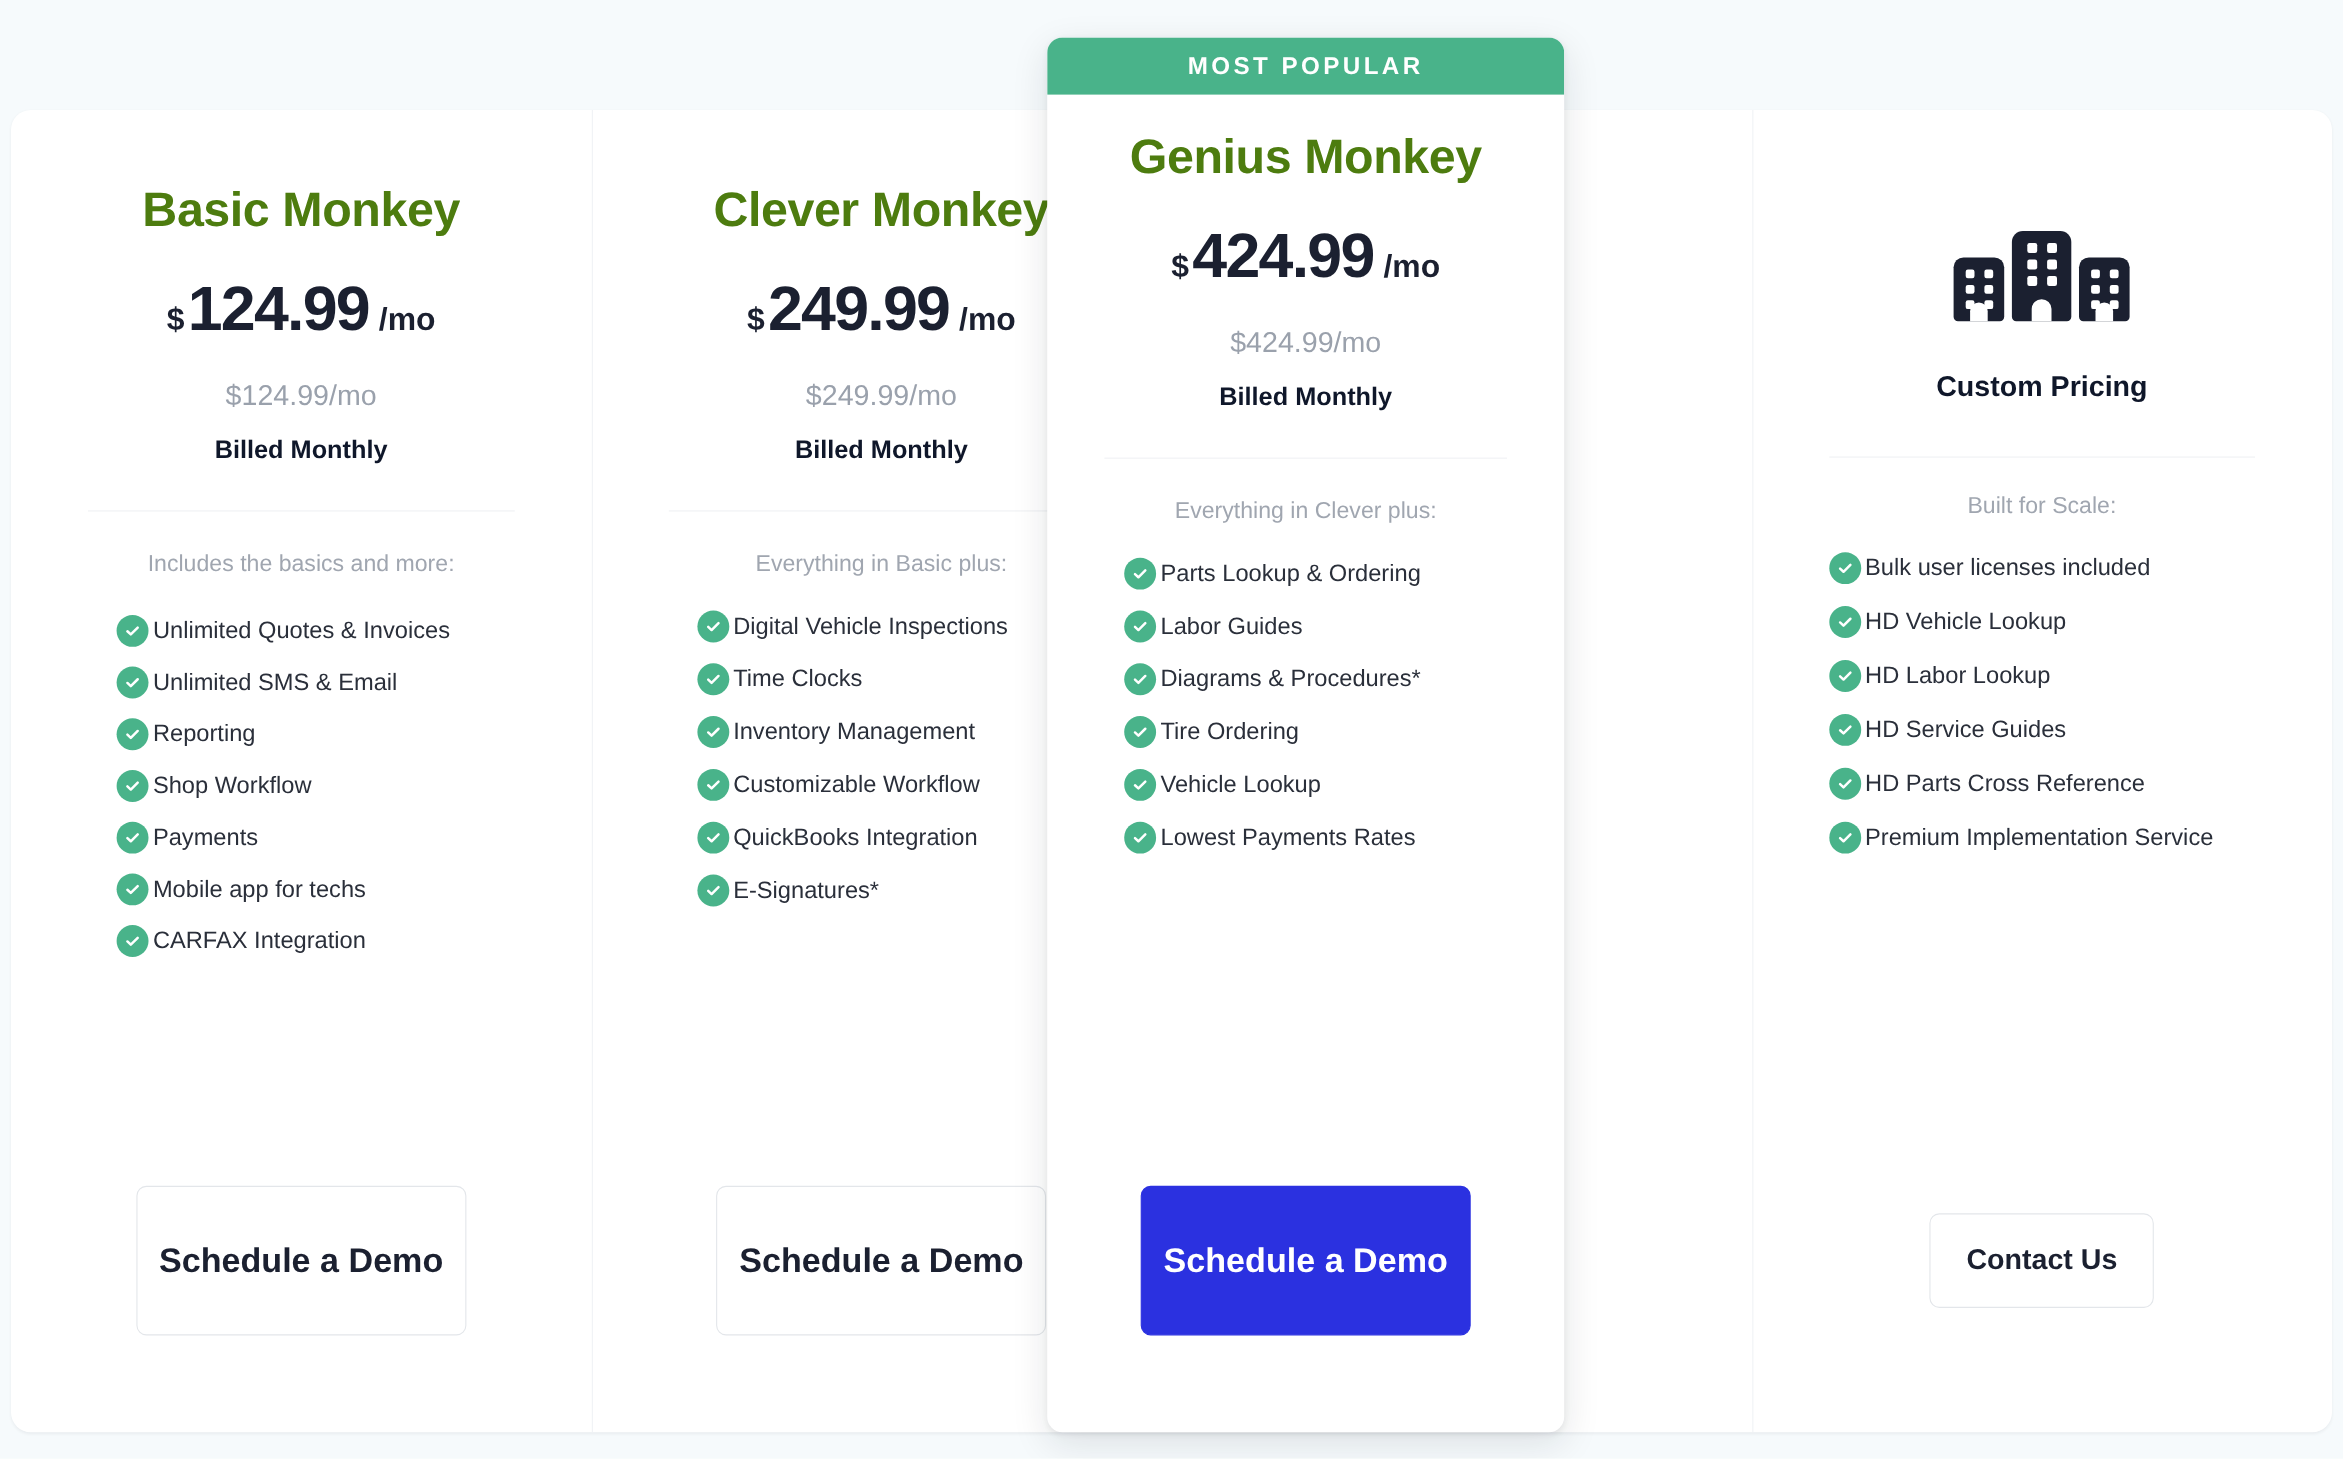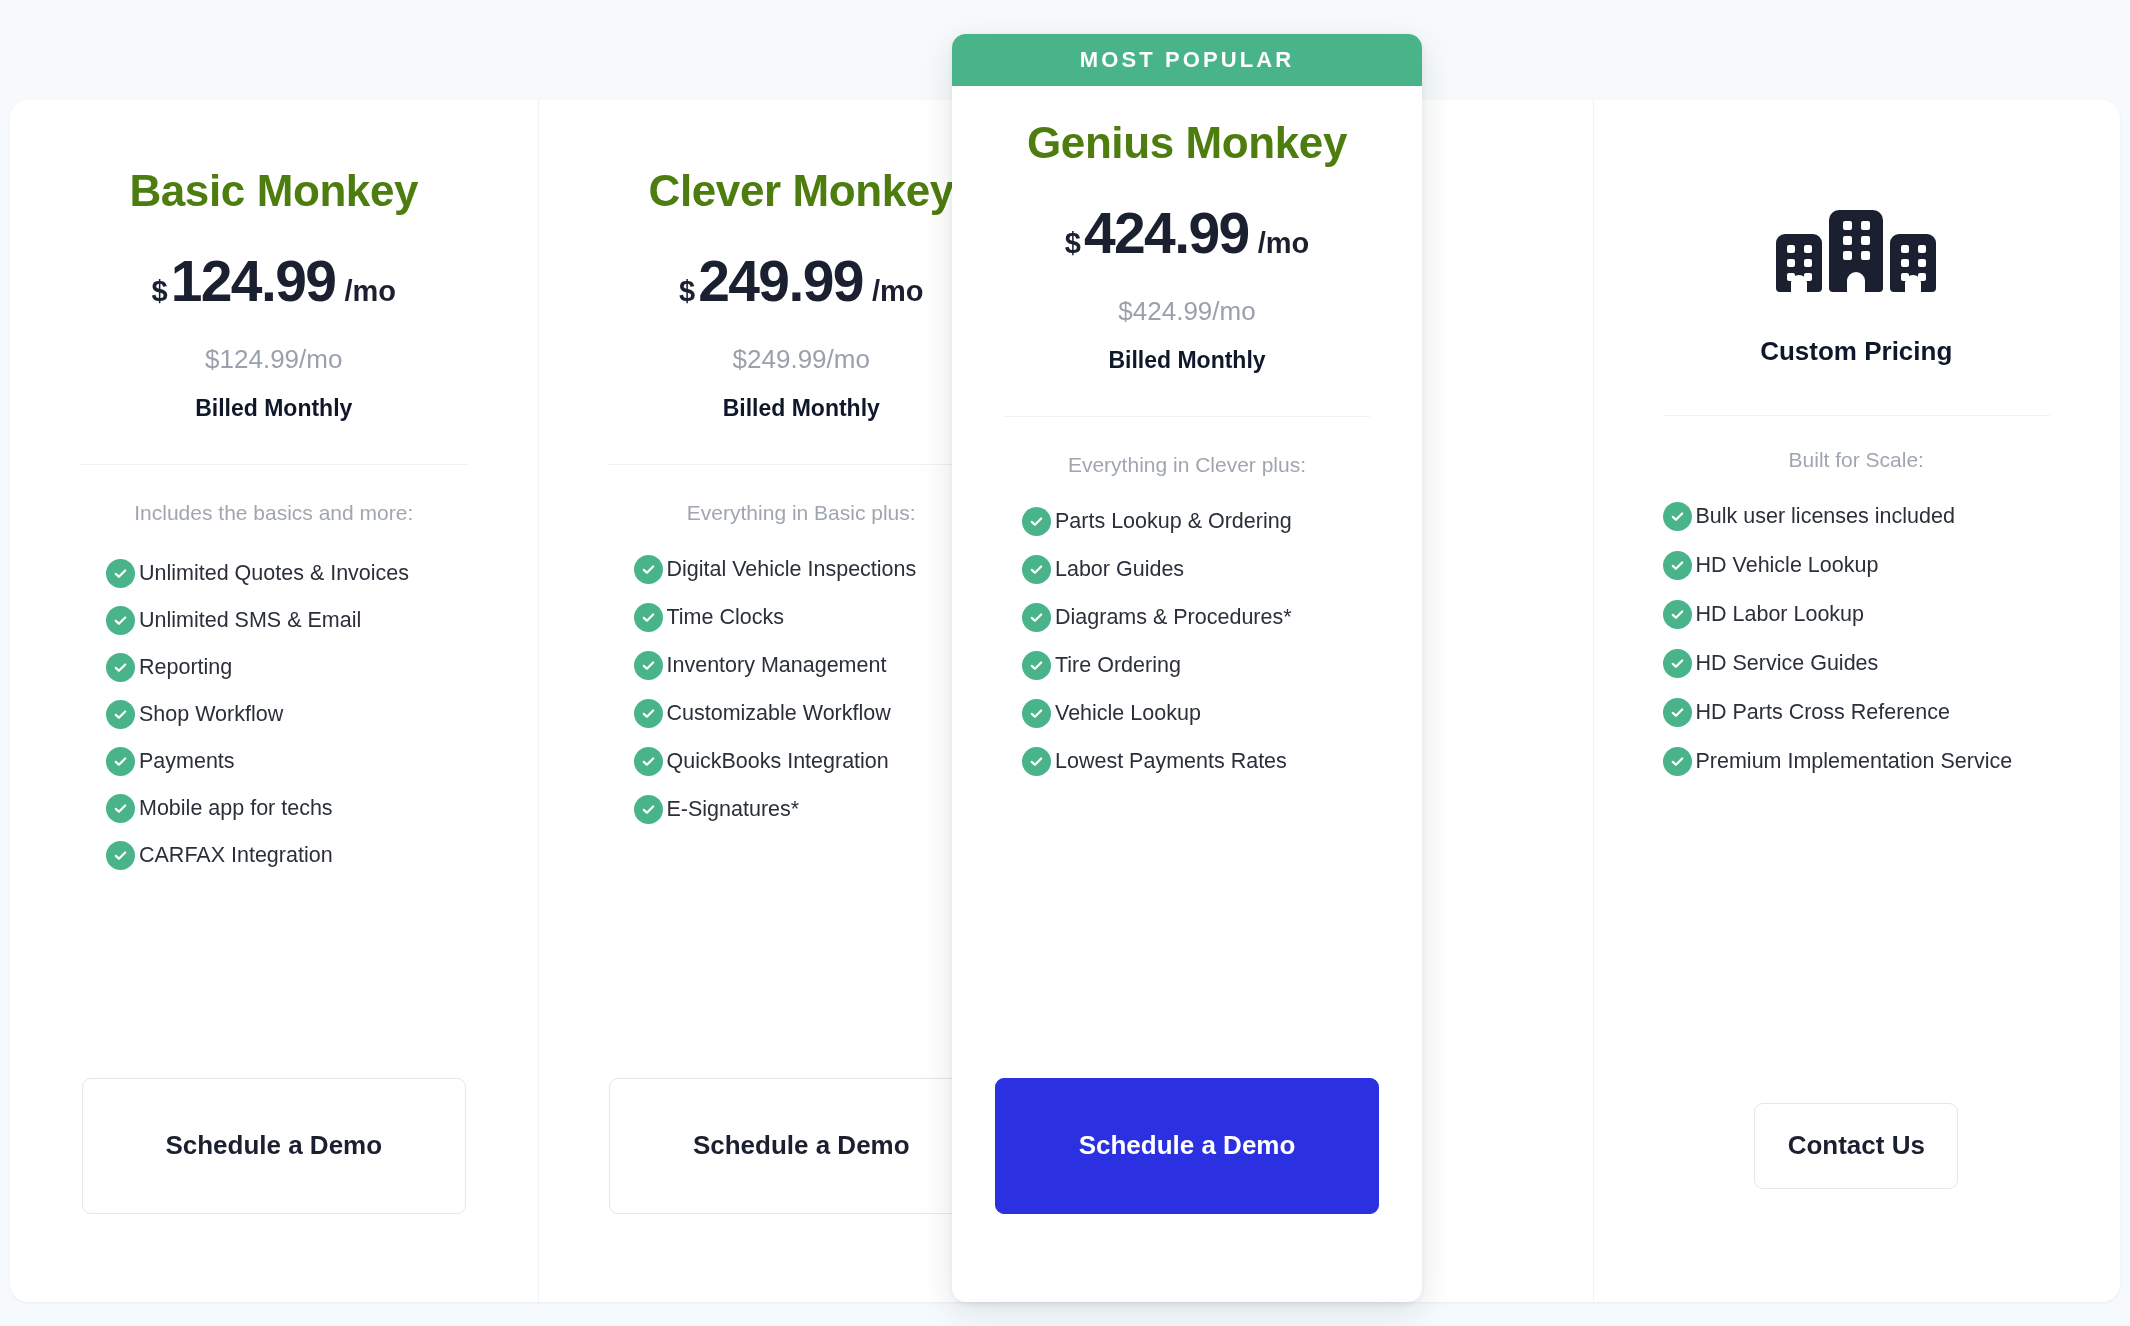--- a/index.html
+++ b/index.html
@@ -212,23 +212,23 @@
     background: #ffffff;
     border: 1px solid #e3e6ea;
     color: #1b2030;
   }
   .btn-primary {
     background: #2b31e0;
     border: 1px solid #2b31e0;
     color: #ffffff;
   }
   .btn-demo {
-    width: 384px;
+    width: 300px;
     height: 136px;
-    font-size: 26px;
+    font-size: 31px;
   }
   .btn-contact {
     width: 204px;
     height: 86px;
     font-size: 26px;
   }
 
   
   .buildings {
     display: flex;

